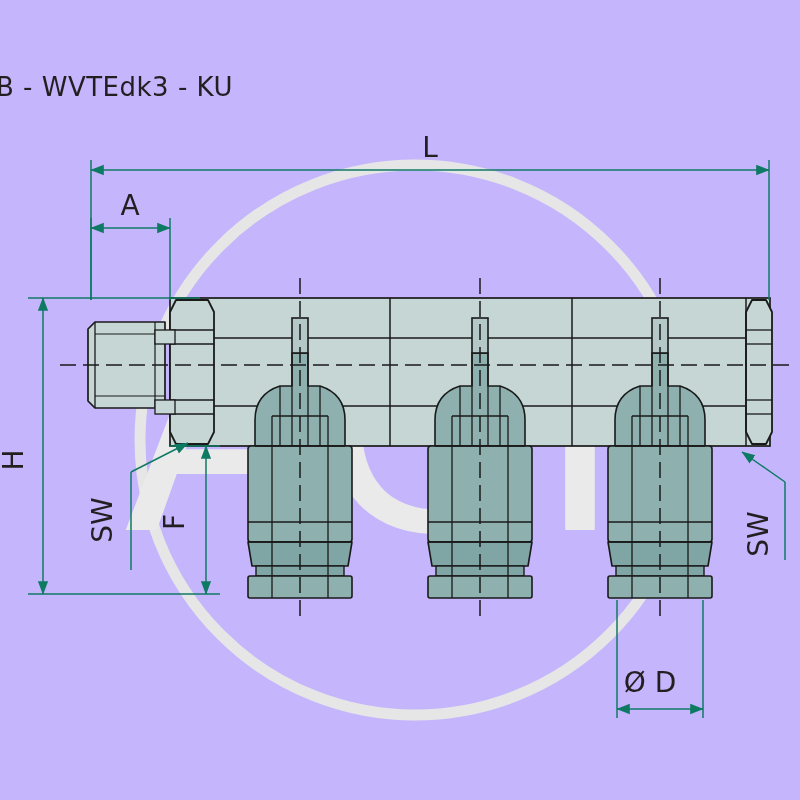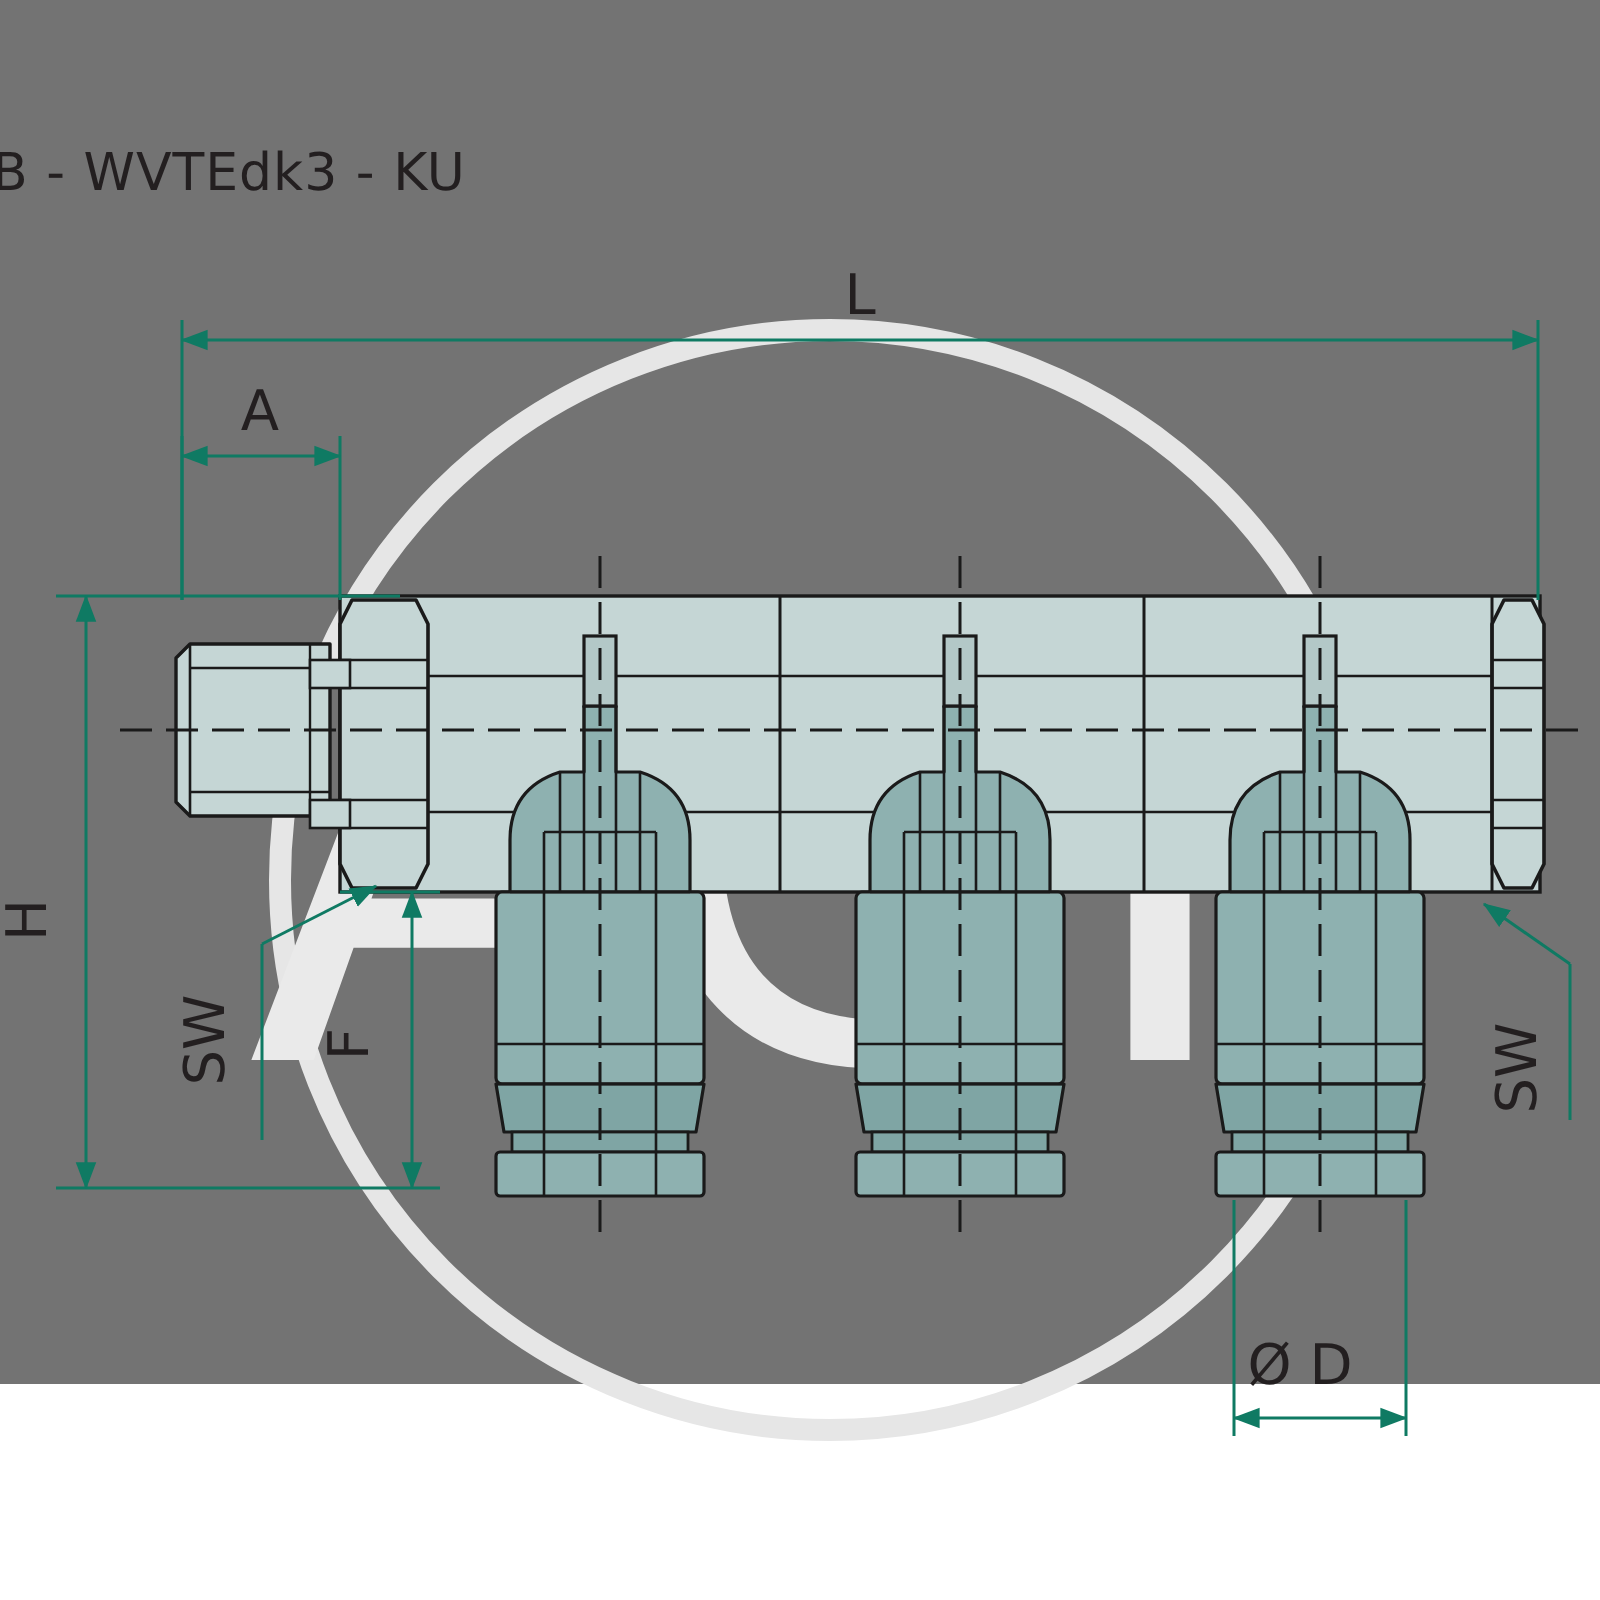--- a/index.html
+++ b/index.html
@@ -1,18 +1,18 @@
 <!DOCTYPE html>
 <html><head>
 <meta charset="utf-8">
 <style>
   html,body{margin:0;padding:0;background:#ffffff;}
   body{width:800px;height:800px;overflow:hidden;
        font-family:"DejaVu Sans","Liberation Sans",sans-serif;}
-  #stage{position:relative;width:800px;height:692px;background:#737373;}
+  #stage{position:relative;width:800px;height:800px;background:#c4b5fd;}
   #title{position:absolute;left:-4px;top:72px;font-size:26px;color:#231f20;
          letter-spacing:.5px;white-space:nowrap;}
   svg{position:absolute;left:0;top:0;width:800px;height:800px;}
 </style>
 </head>
 <body>
 
 <div id="stage">
 
   <div id="title">B - WVTEdk3 - KU</div>

